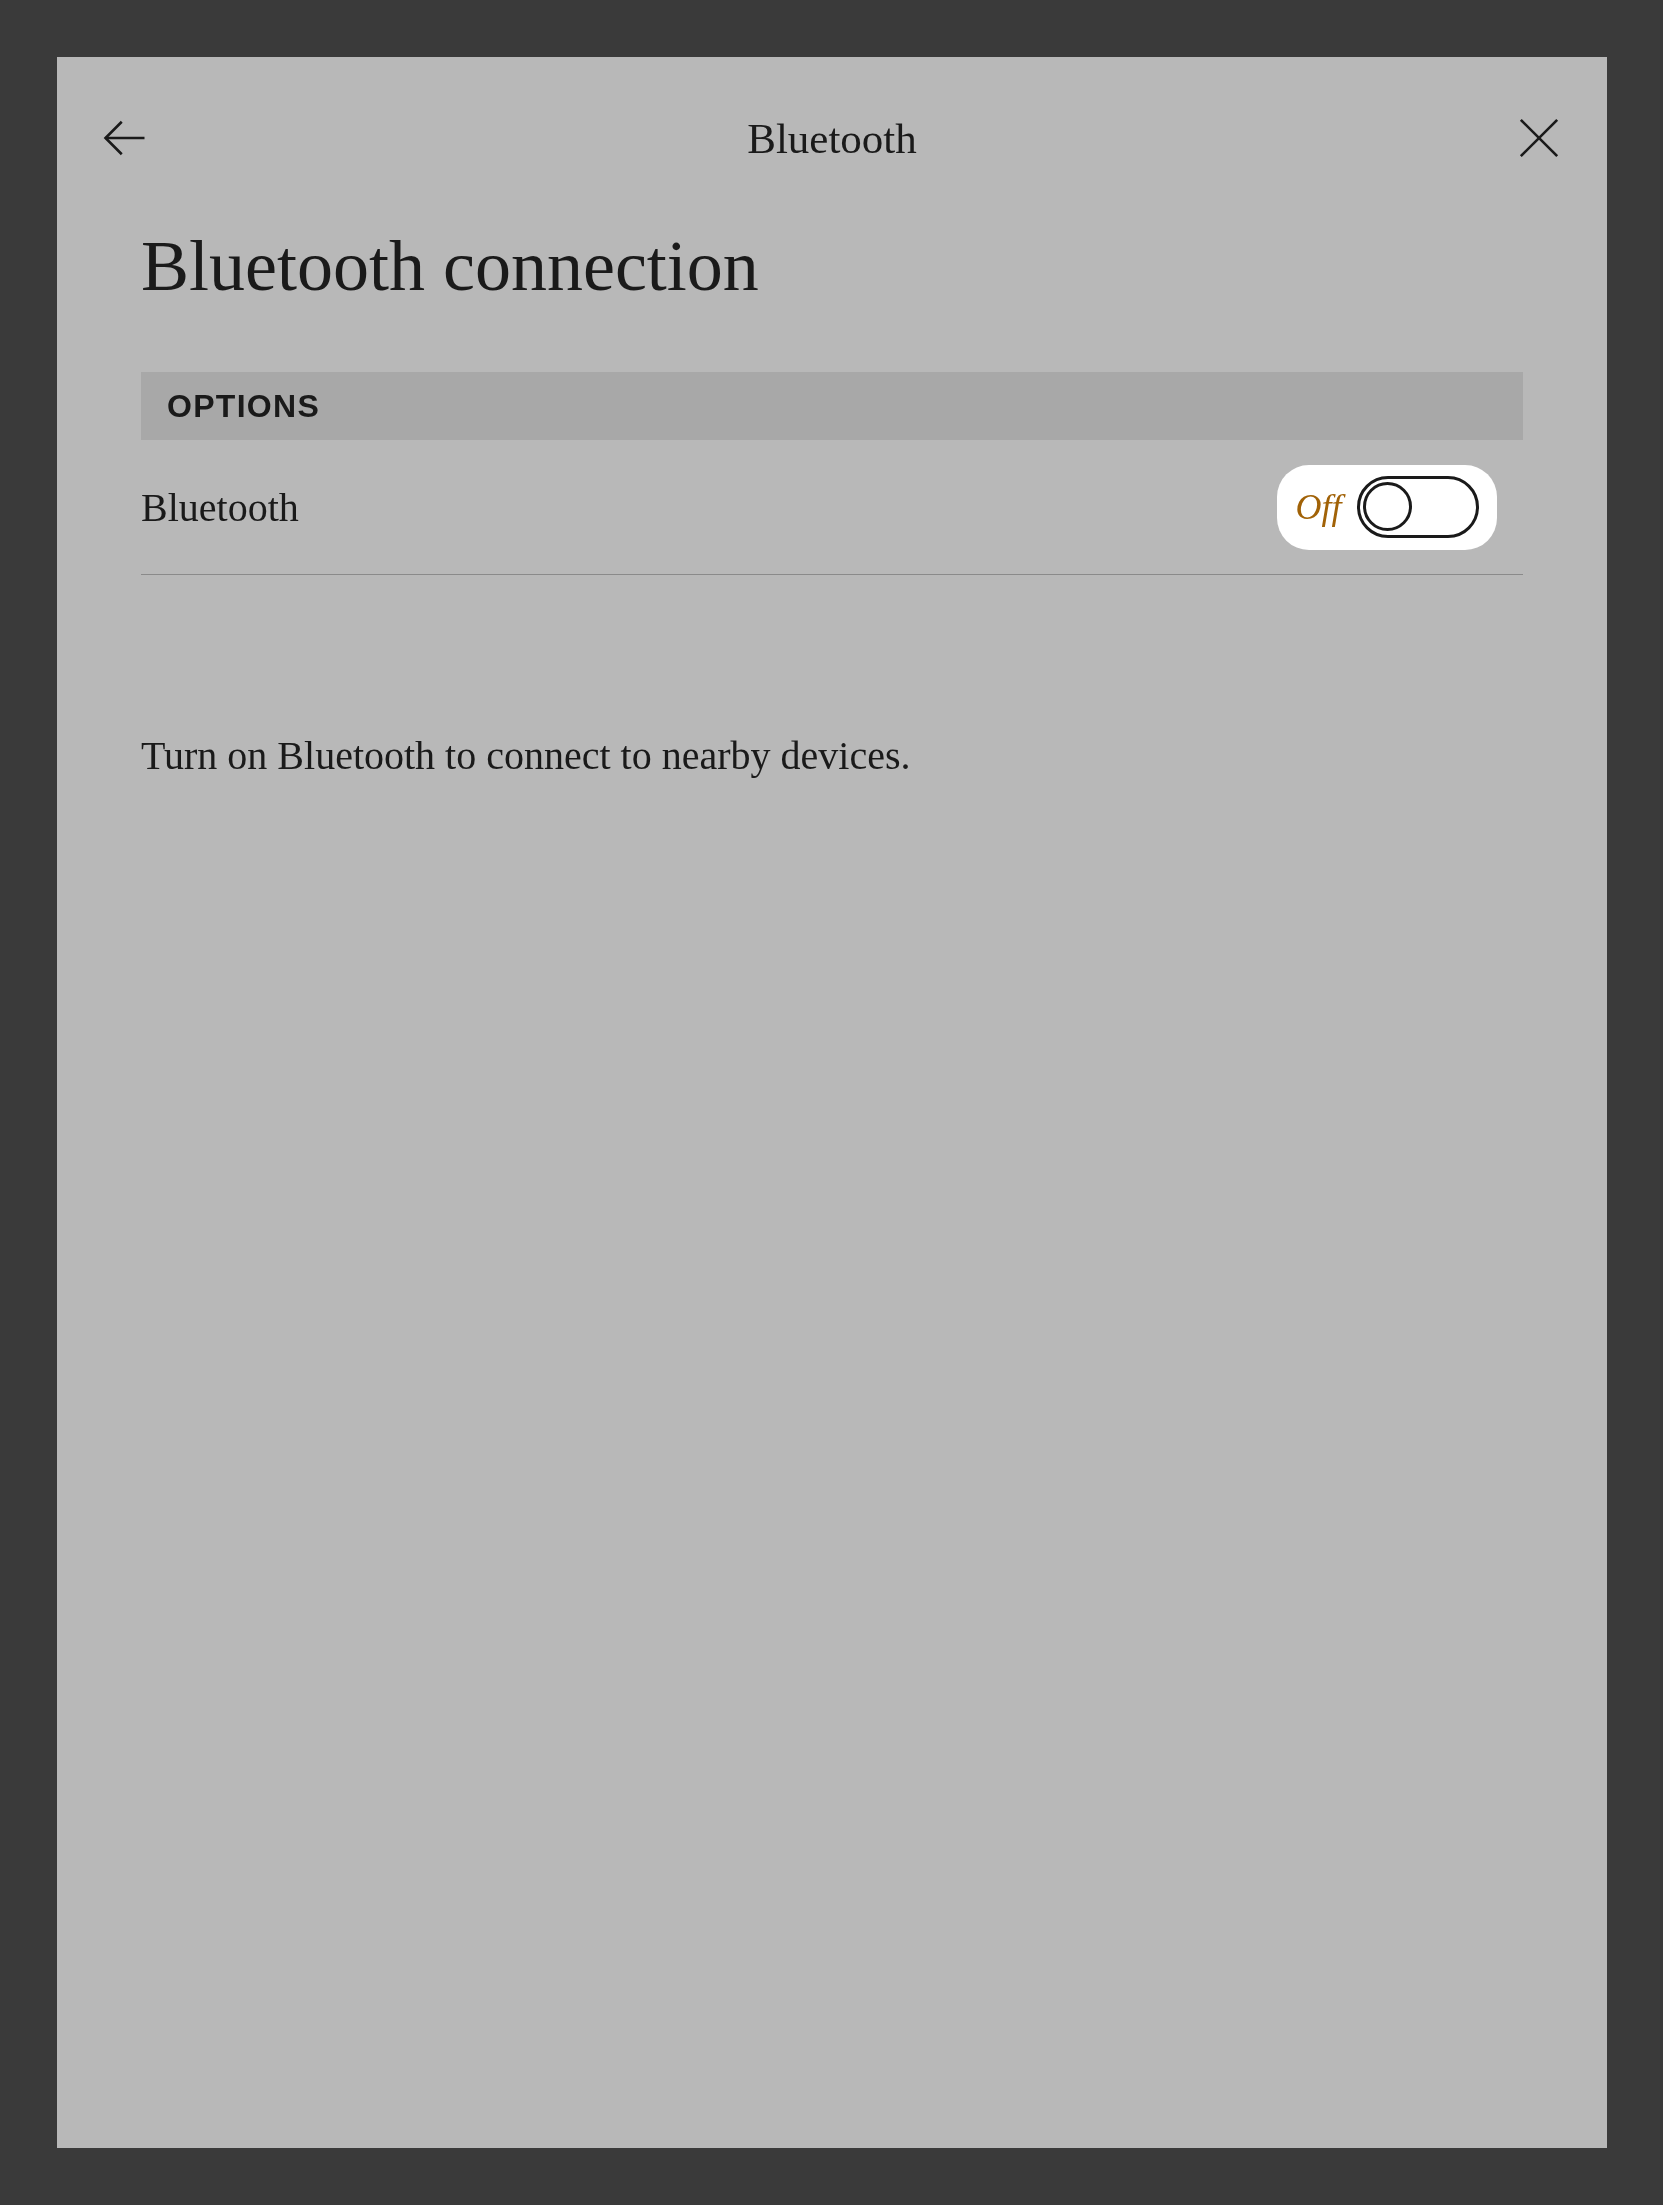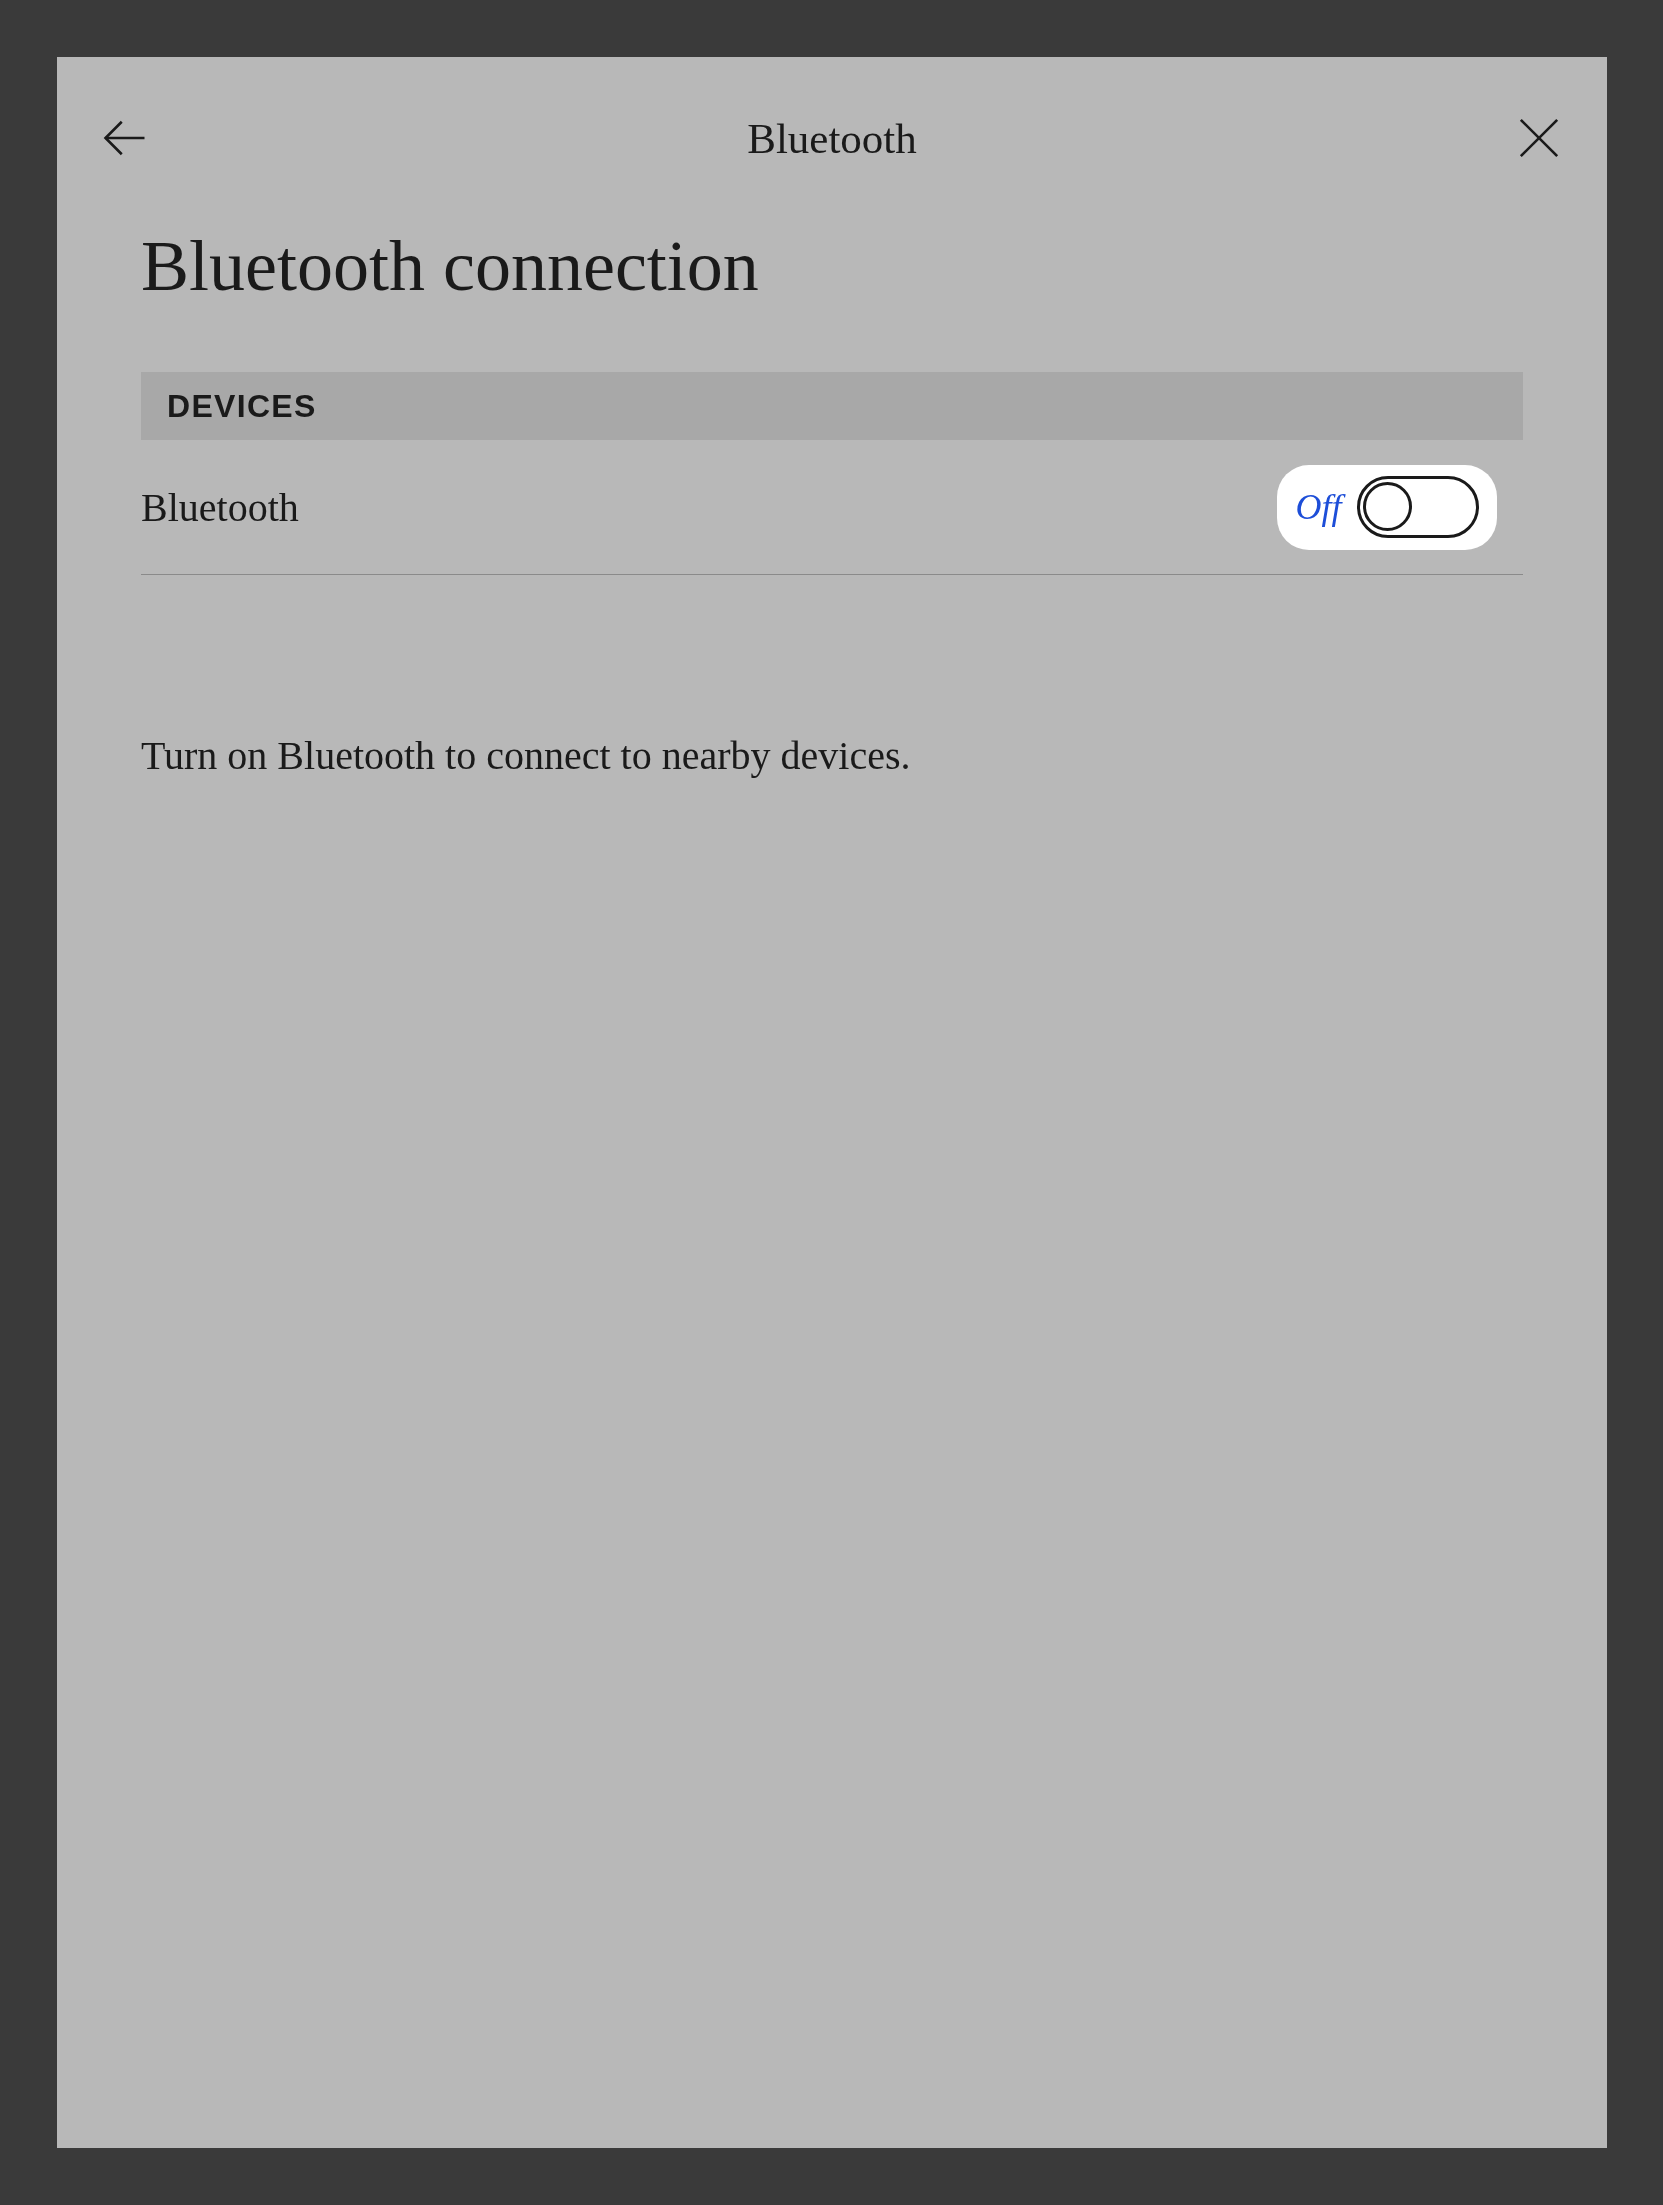--- a/index.html
+++ b/index.html
@@ -126,21 +126,21 @@
       align-items: center;
       background: #ffffff;
       border-radius: 32px;
       padding: 11.6px 18px;
       gap: 15.5px;
     }
     
     .toggle-label {
       font-size: 36px;
       font-style: italic;
-      color: #1d4ed8;
+      color: #a16207;
       font-family: Georgia, serif;
     }
     
     .toggle-switch {
       width: 122px;
       height: 62px;
       border: 3.2px solid #1a1a1a;
       border-radius: 39px;
       position: relative;
       background: transparent;
@@ -196,21 +196,21 @@
           <line x1="12" y1="12" x2="68" y2="68"></line>
           <line x1="68" y1="12" x2="12" y2="68"></line>
         </svg>
       </div>
     </div>
 
     <div class="content">
 
       <h1 class="page-title">Bluetooth connection</h1>
 
-      <div class="section-header">DEVICES</div>
+      <div class="section-header">OPTIONS</div>
 
       <div class="row">
         <div class="row-label">Bluetooth</div>
         <div class="toggle-container">
           <span class="toggle-label">Off</span>
           <div class="toggle-switch">
             <div class="toggle-knob"></div>
           </div>
         </div>
       </div>

